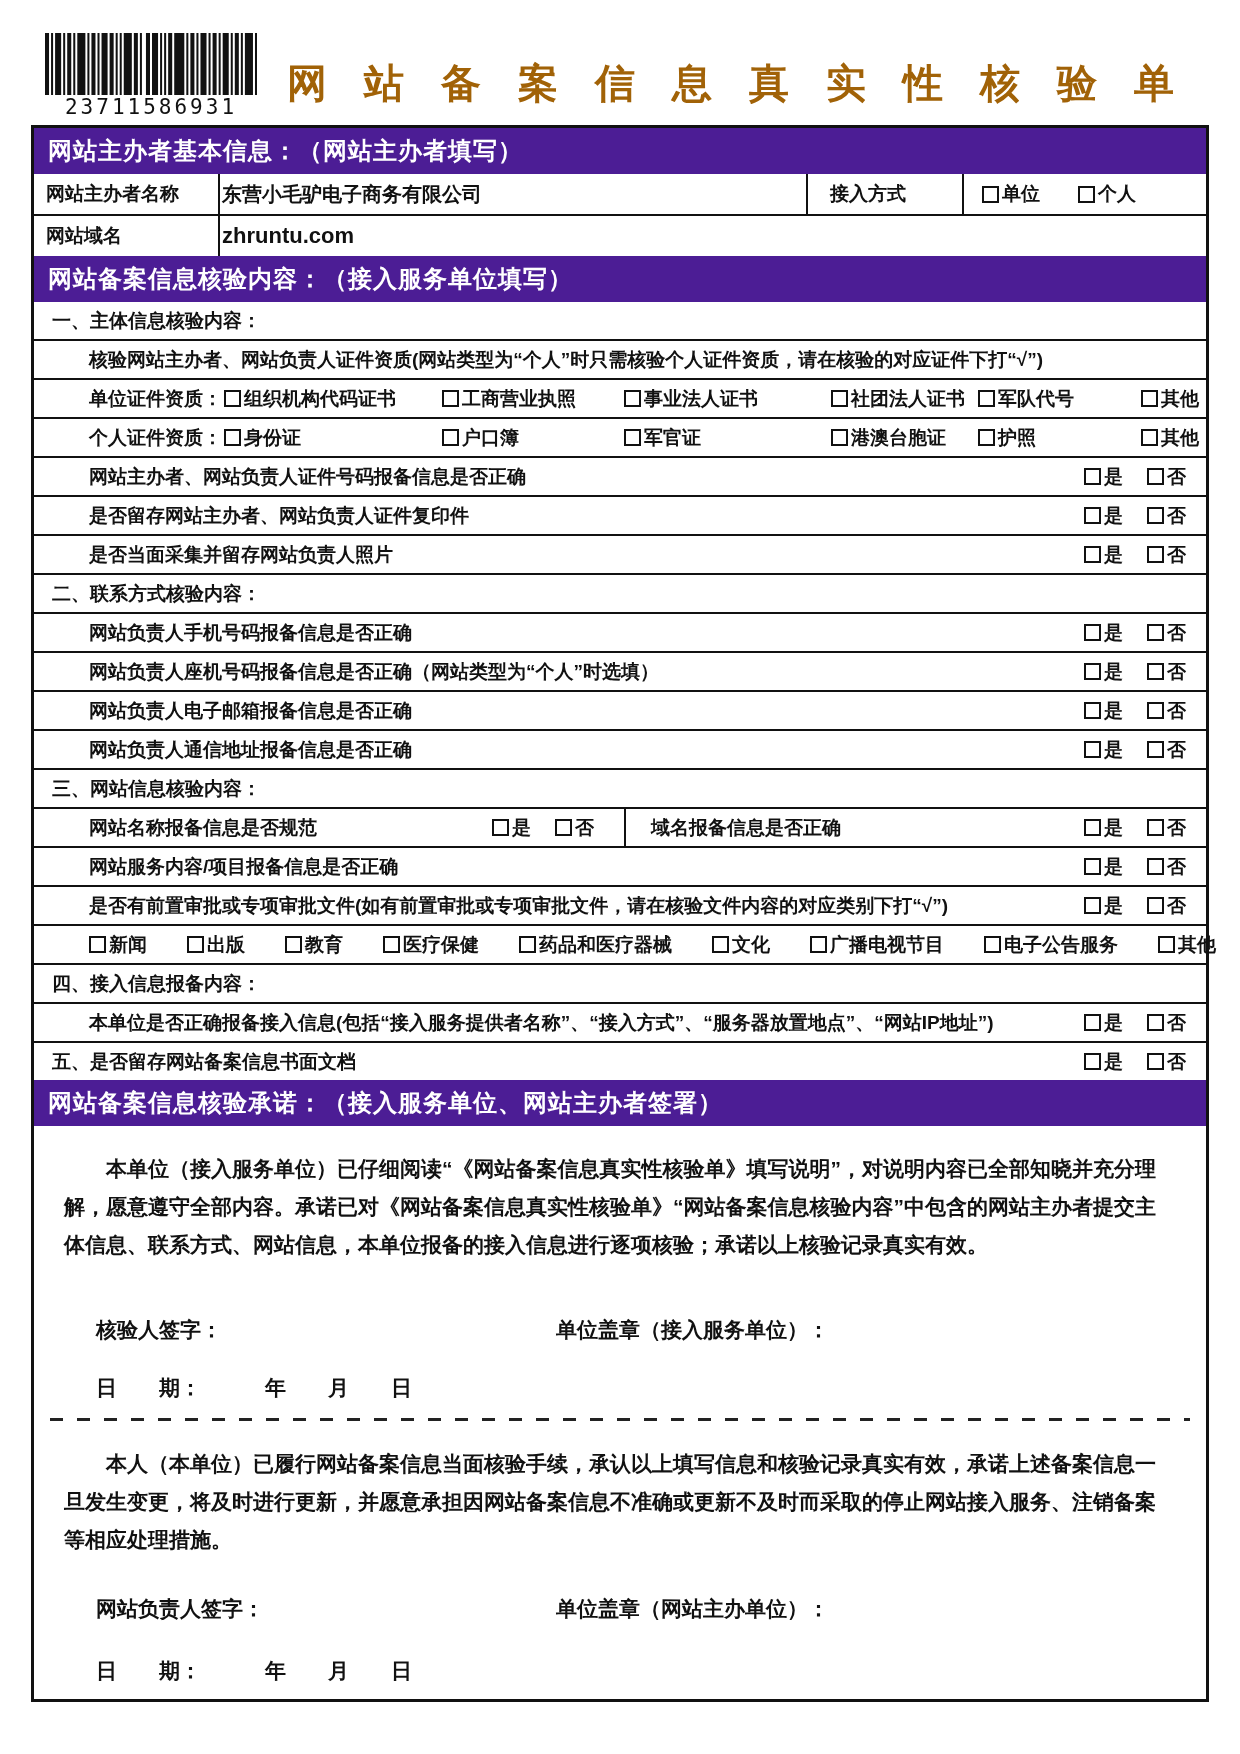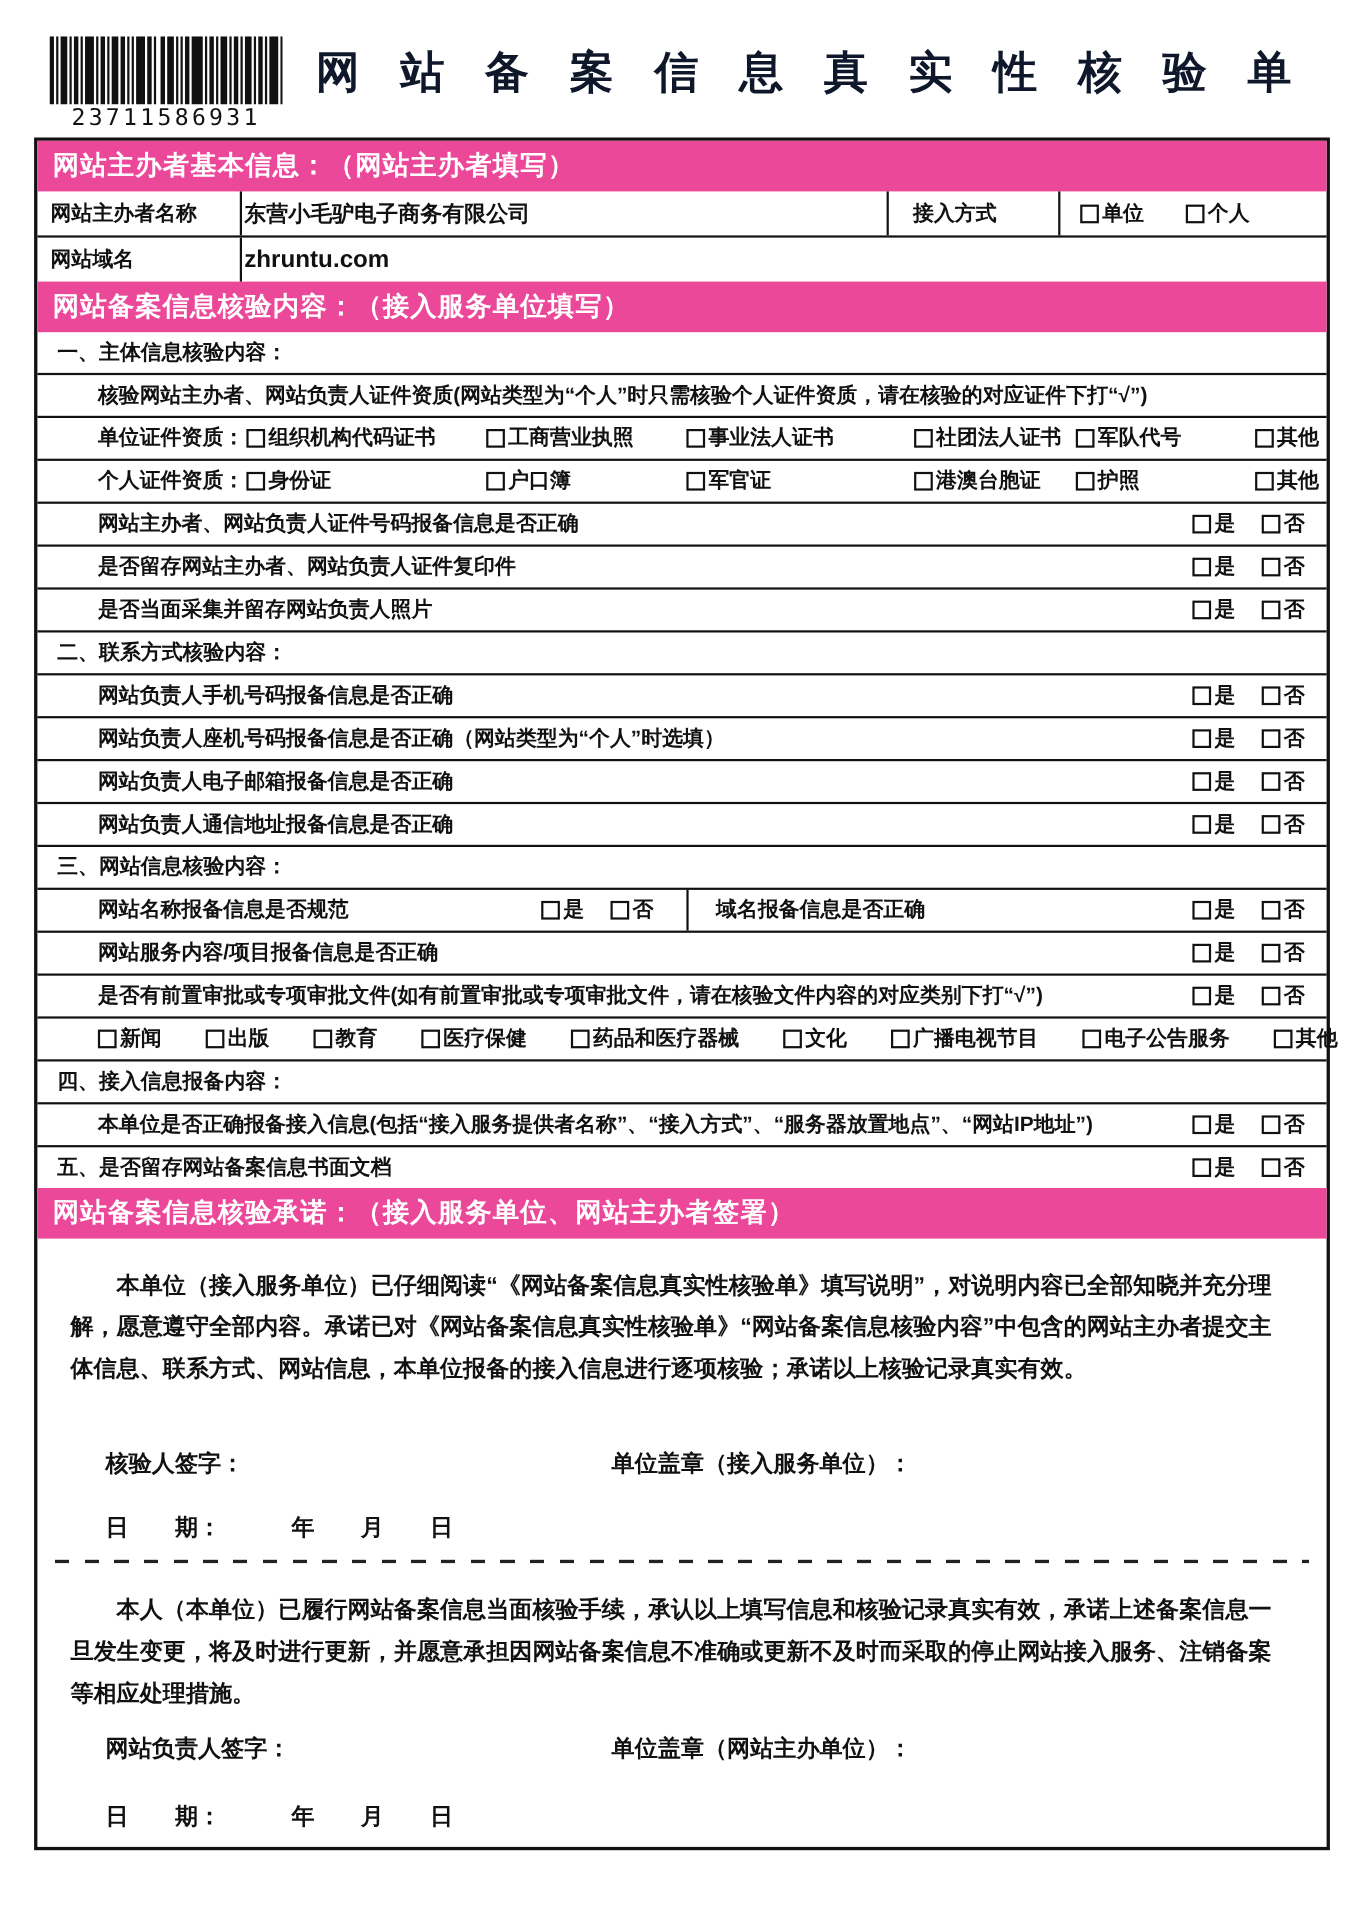--- a/index.html
+++ b/index.html
@@ -6,25 +6,25 @@
   body{
     width:1240px;height:1754px;position:relative;
     font-family:"Liberation Sans","DejaVu Sans",sans-serif;color:#111;
     -webkit-font-smoothing:antialiased;
   }
   
   .top{position:relative;height:125px}
   .barcode{position:absolute;left:45px;top:33px;width:212px;height:62px}
   .bcnum{position:absolute;left:45px;top:95px;width:212px;text-align:center;
     font-family:"DejaVu Sans Mono",monospace;font-size:21px;letter-spacing:3px;color:#111}
-  .form-title{position:absolute;left:287px;top:38px;margin:0;white-space:nowrap;
-    font-size:40px;font-weight:bold;letter-spacing:37px;color:#0f172a}
+  .form-title{position:absolute;left:287px;top:56px;margin:0;white-space:nowrap;
+    font-size:40px;font-weight:bold;letter-spacing:37px;color:#a16207}
   
   .formtable{margin:0 31px;border:3px solid #111;background:#fff}
-  .secbar{background:#ec4899;color:#fff;font-size:24px;font-weight:bold;
+  .secbar{background:#4c1d95;color:#fff;font-size:24px;font-weight:bold;
     padding:9px 14px;line-height:28px;letter-spacing:1px}
   
   .birow{display:flex;align-items:stretch;border-top:2px solid #111;min-height:40px;
     font-size:19px;font-weight:600}
   .bilabel{width:168px;padding:6px 4px 6px 12px;border-right:2px solid #111;
     display:flex;align-items:center;flex:none}
   .bival{flex:1;padding:6px 2px;display:flex;align-items:center;font-size:20px}
   .bival.domain{font-size:22px;font-weight:bold;font-family:"Liberation Sans","DejaVu Sans",sans-serif}
   .bilabel2{width:128px;padding:6px 4px 6px 22px;border-left:2px solid #111;border-right:2px solid #111;
     display:flex;align-items:center;flex:none}
@@ -57,21 +57,21 @@
   .cell1 .ynbox{margin-right:30px}
   .cell2{flex:1}
   .cell2 .ytxt{padding-left:25px}
   
   .pledge{padding:0 16px 14px;font-size:21px;font-weight:600;border-top:0}
   .pledge p{margin:24px 14px 0;line-height:38px;text-indent:2em;text-align:left}
   .signrow{display:flex;margin-top:52px;padding-left:46px}
   .signrow .left{width:460px;flex:none}
   .daterow{display:flex;margin-top:30px;padding-left:46px}
   .daterow .ymd{margin-left:64px}
-  .signrow2{margin-top:16px}
+  .signrow2{margin-top:36px}
   .daterow2{margin-top:34px}
   .dashline{margin-top:16px;height:3px;
     background:repeating-linear-gradient(90deg,#222 0 13px,transparent 13px 27px)}
 </style>
 </head>
 <body>
 
 <div class="top">
   <svg class="barcode" viewBox="0 0 210 60" preserveAspectRatio="none">
     <g fill="#111">

